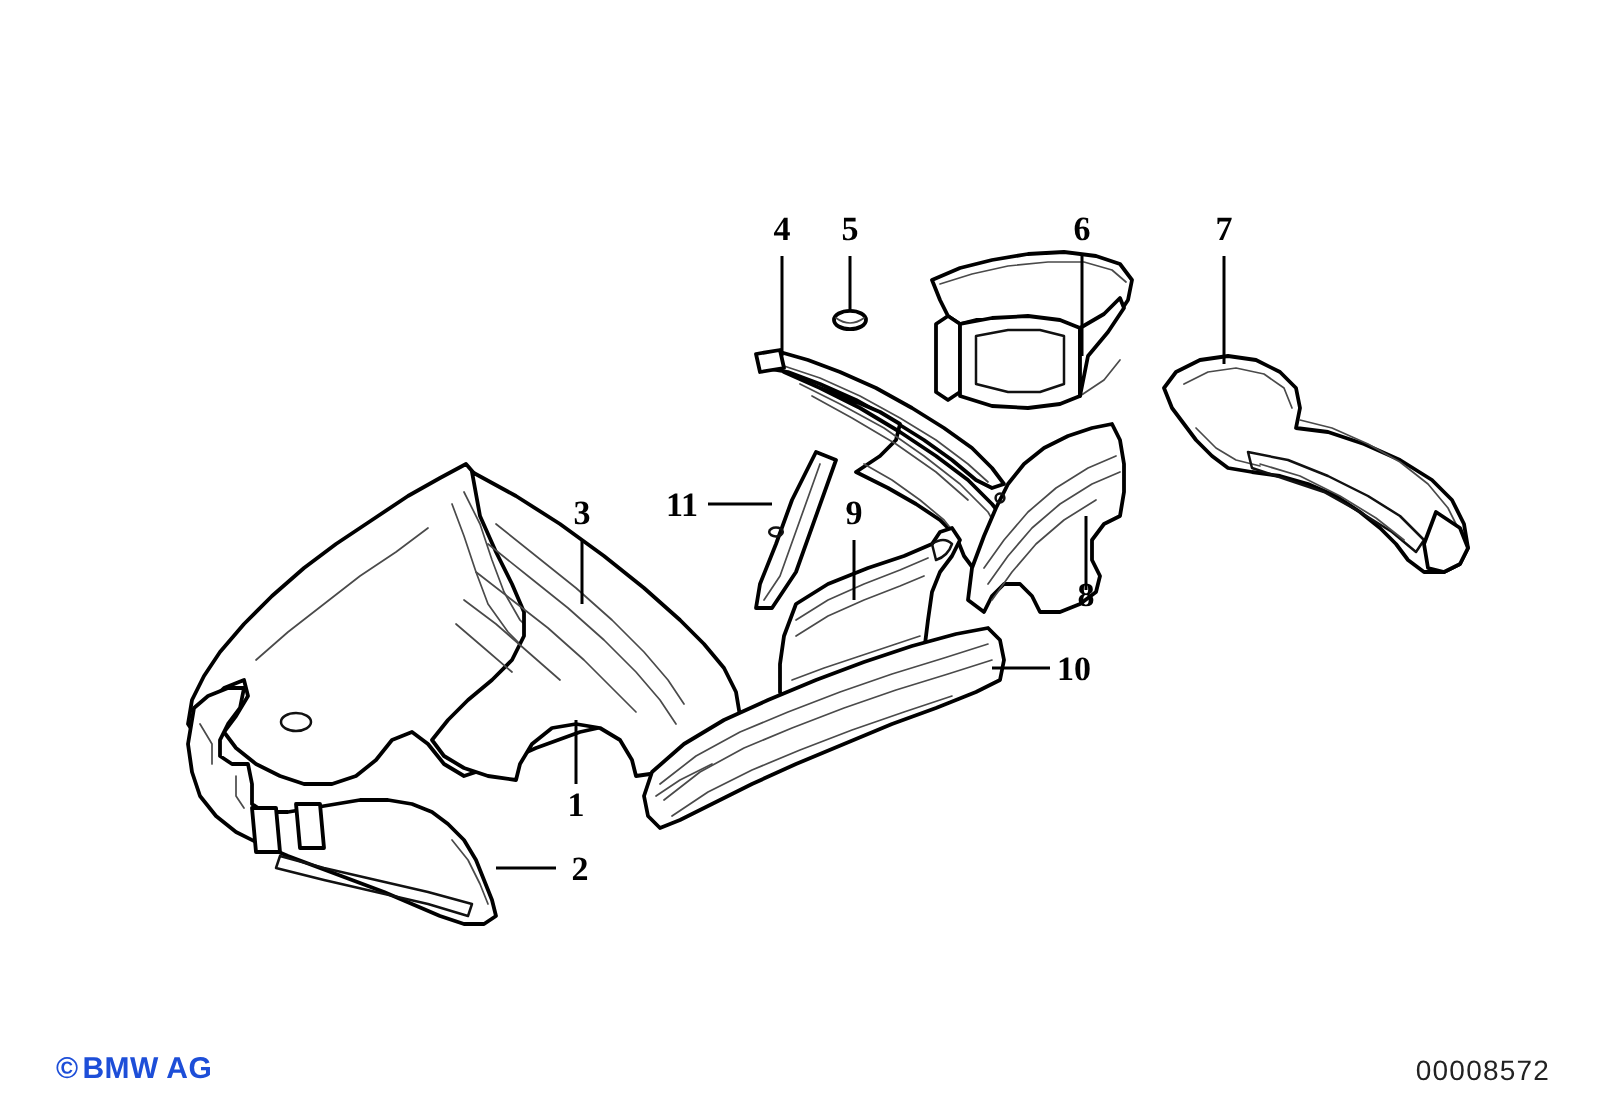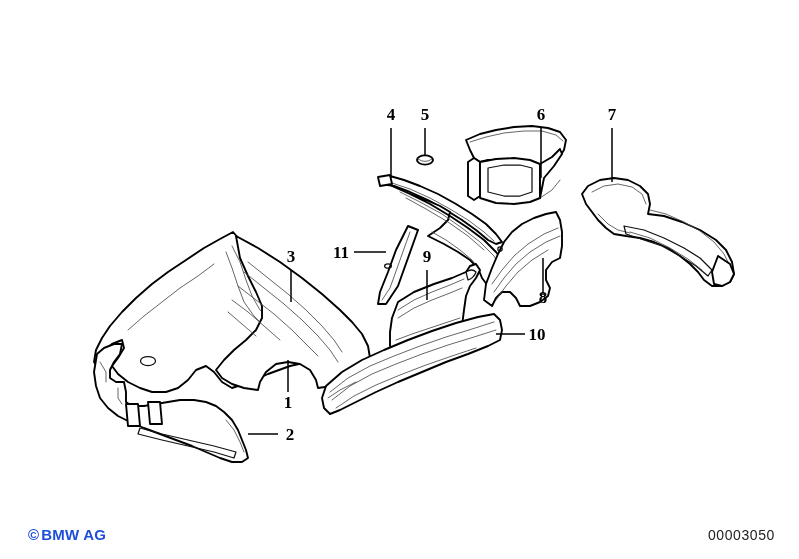--- a/index.html
+++ b/index.html
@@ -289,15 +289,15 @@
       <line class="leader" x1="354" y1="252" x2="386" y2="252"></line>
       <text class="callout-num" x="341" y="258" text-anchor="middle">11</text>
     </g>
 
   </svg>
 
   <div class="footer-copy">
     <span class="cmark">©</span><span>BMW AG</span>
   </div>
 
-  <div class="footer-docnum">00003050</div>
+  <div class="footer-docnum">00008572</div>
 
 </div>
 
 </body></html>

